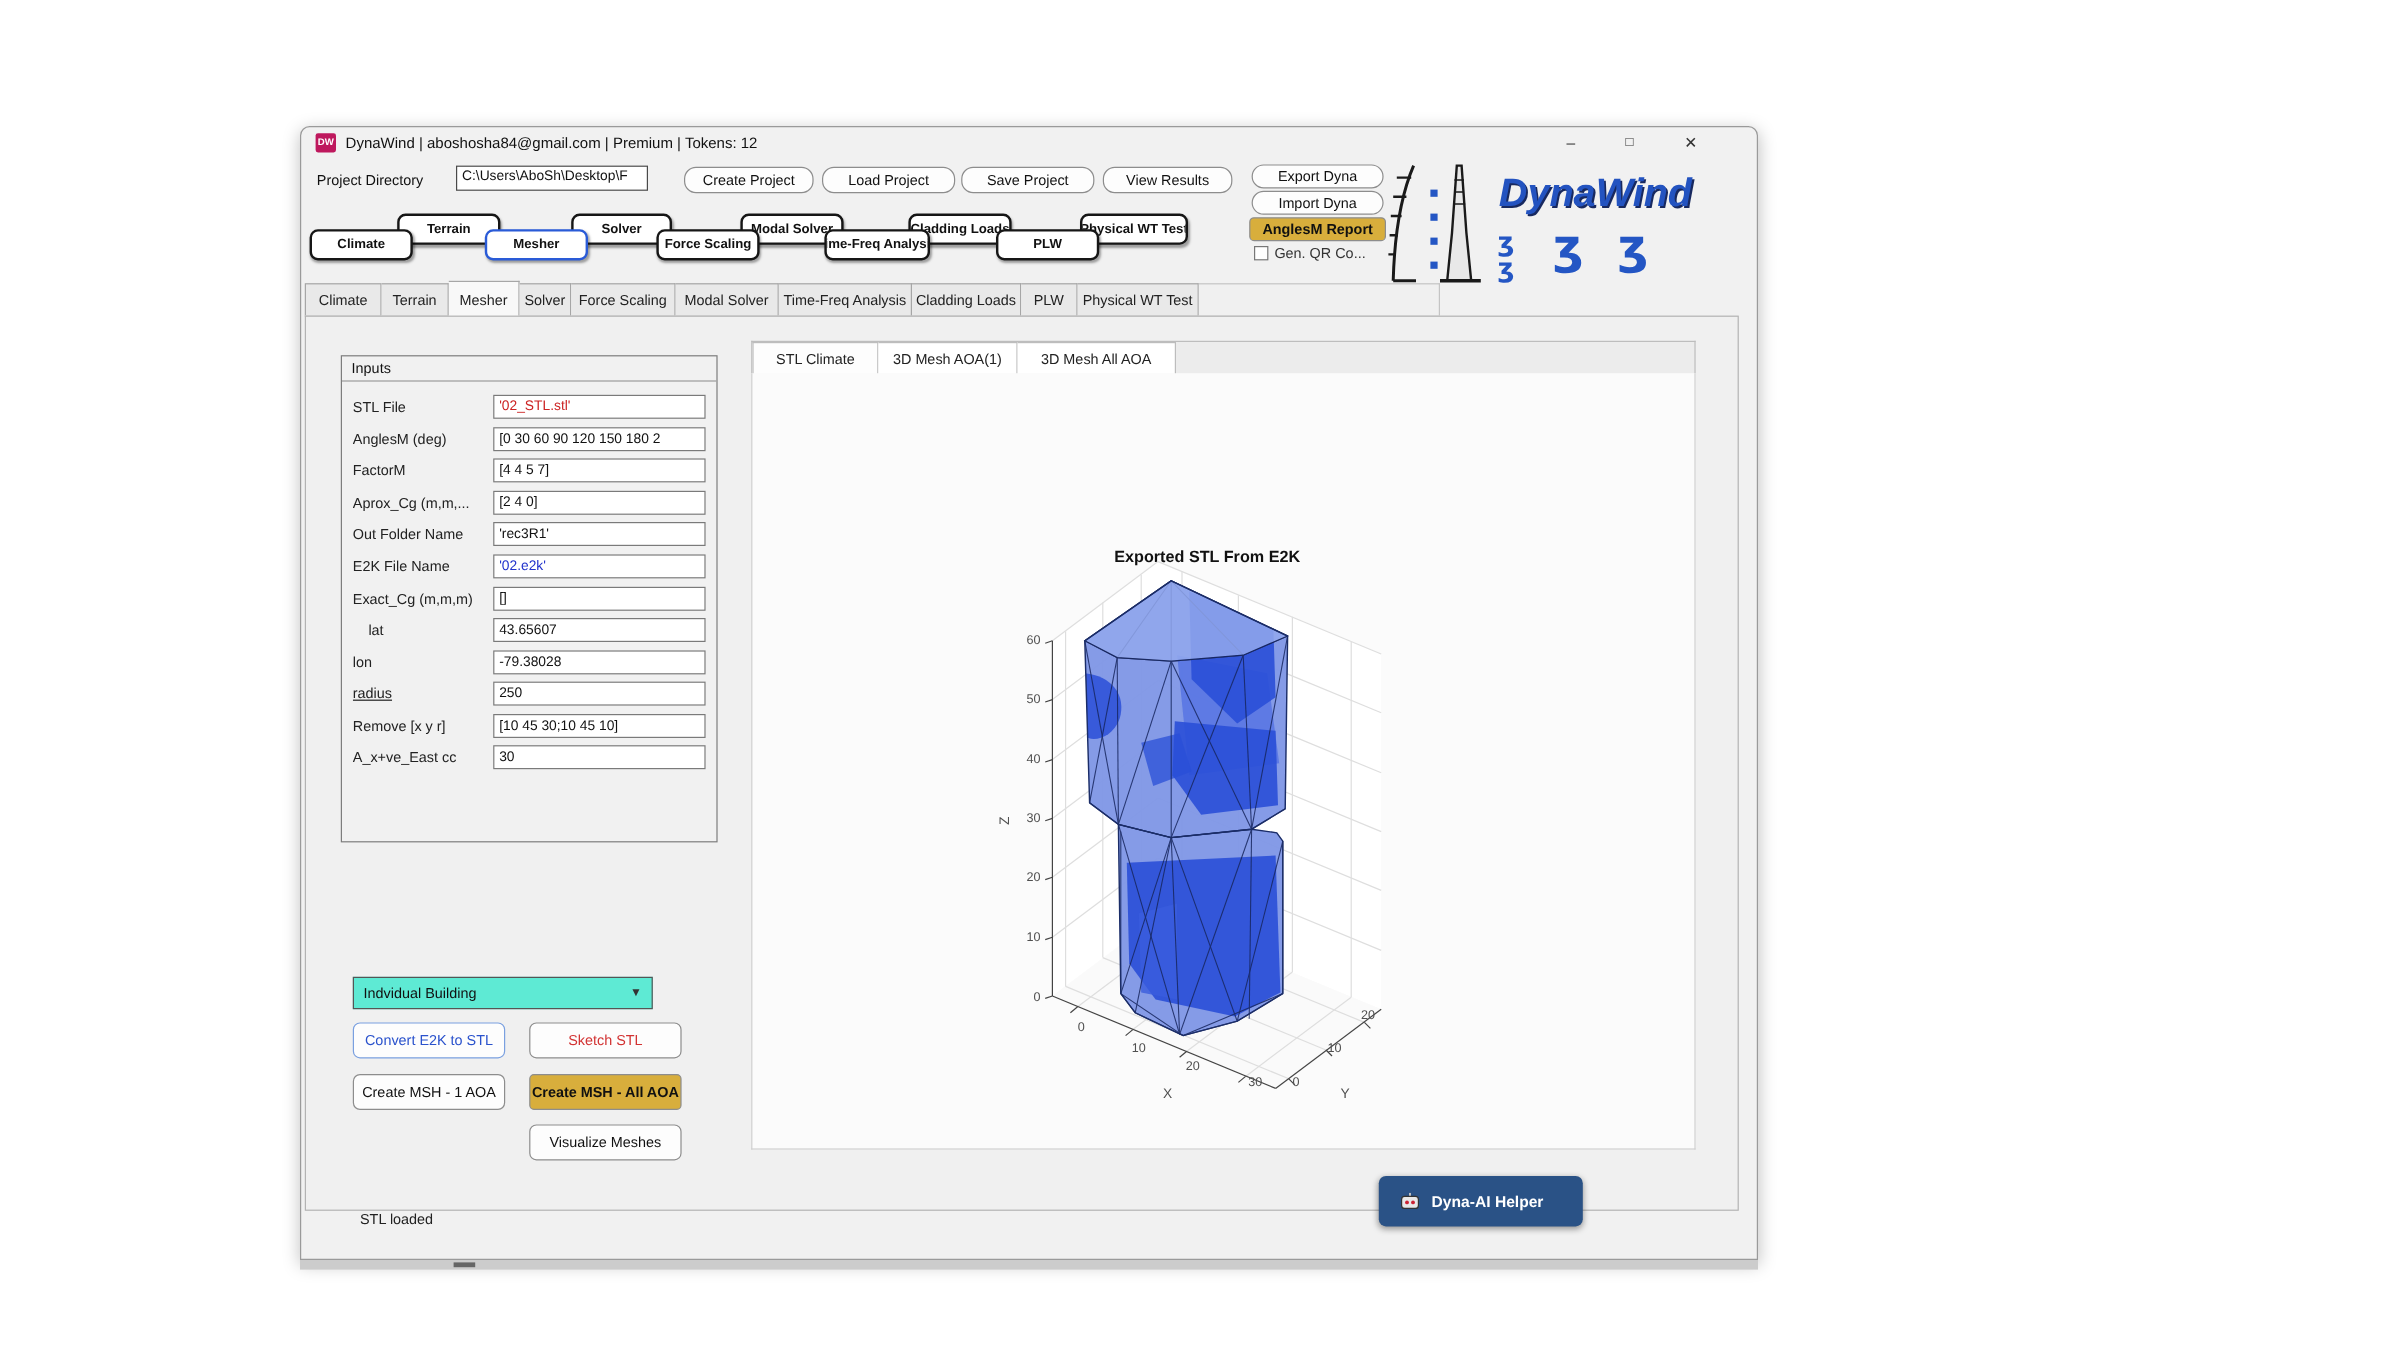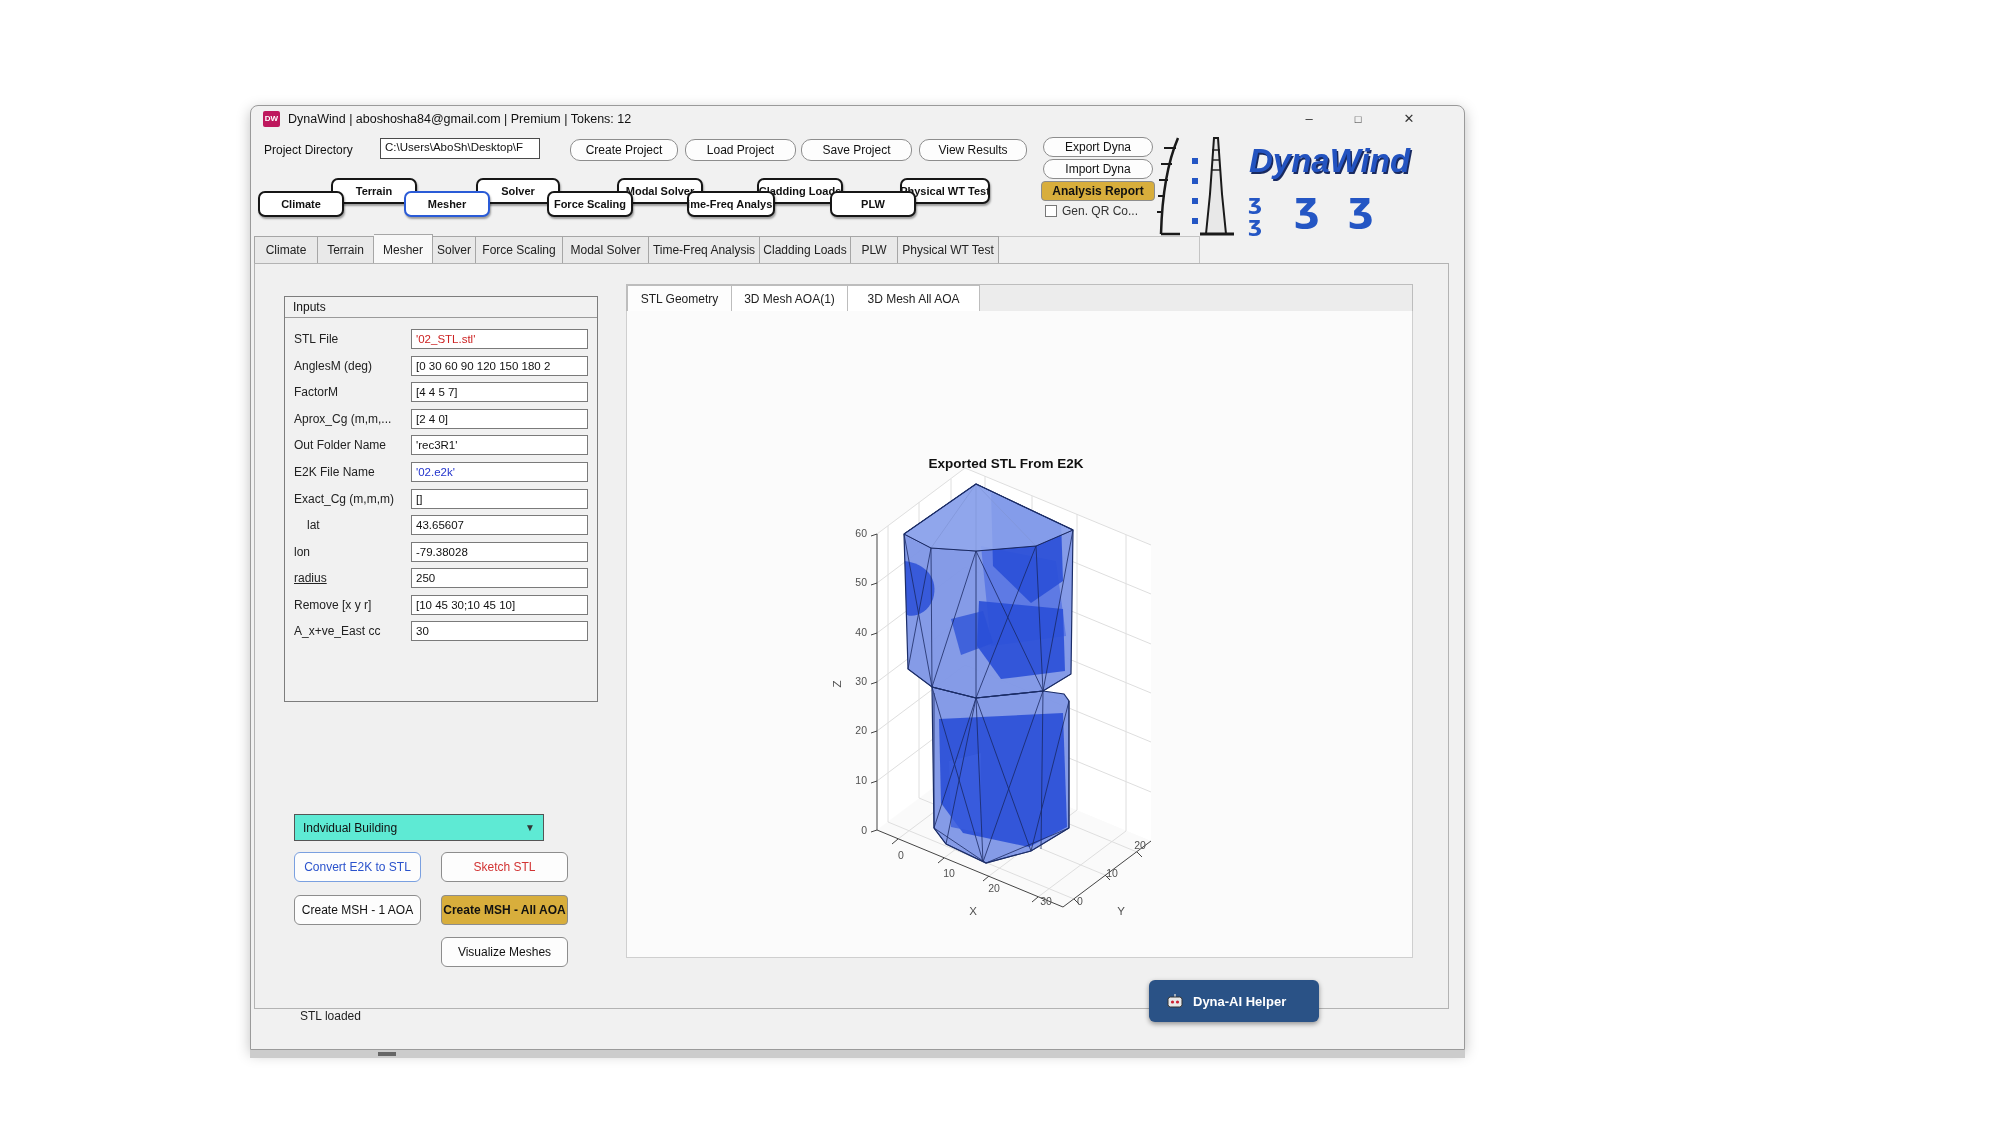--- a/index.html
+++ b/index.html
@@ -81,21 +81,21 @@
   </div>
 
   <div class="abs lbl" style="left:13px;top:37px;">Project Directory</div>
   <div class="abs tfield" style="left:129px;top:32px;width:160px;height:21px;">C:\Users\AboSh\Desktop\F</div>
   <div class="abs btn" style="left:319px;top:33px;width:108px;height:22px;">Create Project</div>
   <div class="abs btn" style="left:434px;top:33px;width:111px;height:22px;">Load Project</div>
   <div class="abs btn" style="left:550px;top:33px;width:111px;height:22px;">Save Project</div>
   <div class="abs btn" style="left:668px;top:33px;width:108px;height:22px;">View Results</div>
   <div class="abs btn" style="left:792px;top:31px;width:110px;height:20px;">Export Dyna</div>
   <div class="abs btn" style="left:792px;top:53px;width:110px;height:20px;">Import Dyna</div>
-  <div class="abs btn gold" style="left:790px;top:75px;width:114px;height:20px;border-radius:4px;">Analysis Report</div>
+  <div class="abs btn gold" style="left:790px;top:75px;width:114px;height:20px;border-radius:4px;">AnglesM Report</div>
   <div class="abs chk" style="left:794px;top:99px;"></div>
   <div class="abs lbl" style="left:811px;top:98px;color:#333;">Gen. QR Co...</div>
 
   <div class="abs" style="left:905px;top:28px;width:300px;height:105px;">
     <svg class="abs" style="left:0;top:2px;" width="90" height="102" viewBox="0 0 90 102">
       <path d="M22,2 C10,30 6,62 5,98" stroke="#1a1a1a" stroke-width="2.5" fill="none"></path>
       <line x1="5" y1="98" x2="24" y2="98" stroke="#1a1a1a" stroke-width="2.5"></line>
       <line x1="20" y1="12" x2="8" y2="12" stroke="#1a1a1a" stroke-width="2"></line>
       <line x1="16" y1="28" x2="5" y2="28" stroke="#1a1a1a" stroke-width="2"></line>
       <line x1="12" y1="44" x2="3" y2="44" stroke="#1a1a1a" stroke-width="2"></line>
@@ -178,21 +178,21 @@
     <span>Indvidual Building</span>
     <span style="font-size:10px;color:#333;">▼</span>
   </div>
   <div class="abs actbtn" style="left:43px;top:746px;width:127px;height:30px;color:#2a52cc;border:1px solid #7aa0e0;">Convert E2K to STL</div>
   <div class="abs actbtn" style="left:190px;top:746px;width:127px;height:30px;color:#d23333;">Sketch STL</div>
   <div class="abs actbtn" style="left:43px;top:789px;width:127px;height:30px;">Create MSH - 1 AOA</div>
   <div class="abs actbtn gold" style="left:190px;top:789px;width:127px;height:30px;border-radius:4px;">Create MSH - All AOA</div>
   <div class="abs actbtn" style="left:190px;top:831px;width:127px;height:30px;">Visualize Meshes</div>
 
   <div class="abs" style="left:375px;top:178px;width:787px;height:27px;background:#ececec;border:1px solid #bdbdbd;border-bottom:none;display:flex;">
-    <div class="subtab sel first" style="width:103px;">STL Geometry</div>
+    <div class="subtab sel first" style="width:103px;">STL Climate</div>
     <div class="subtab" style="width:115px;">3D Mesh AOA(1)</div>
     <div class="subtab" style="width:131px;">3D Mesh All AOA</div>
   </div>
   <div id="viewerpanel" class="abs" style="left:375px;top:205px;width:787px;height:647px;"></div>
 
   <svg class="abs" style="left:580px;top:325px;" width="360" height="500" viewBox="0 0 360 500">
 
     <text x="175" y="37" font-size="13.5" font-weight="bold" fill="#111" text-anchor="middle" font-family="Liberation Sans, sans-serif">Exported STL From E2K</text>
 
     <g>

